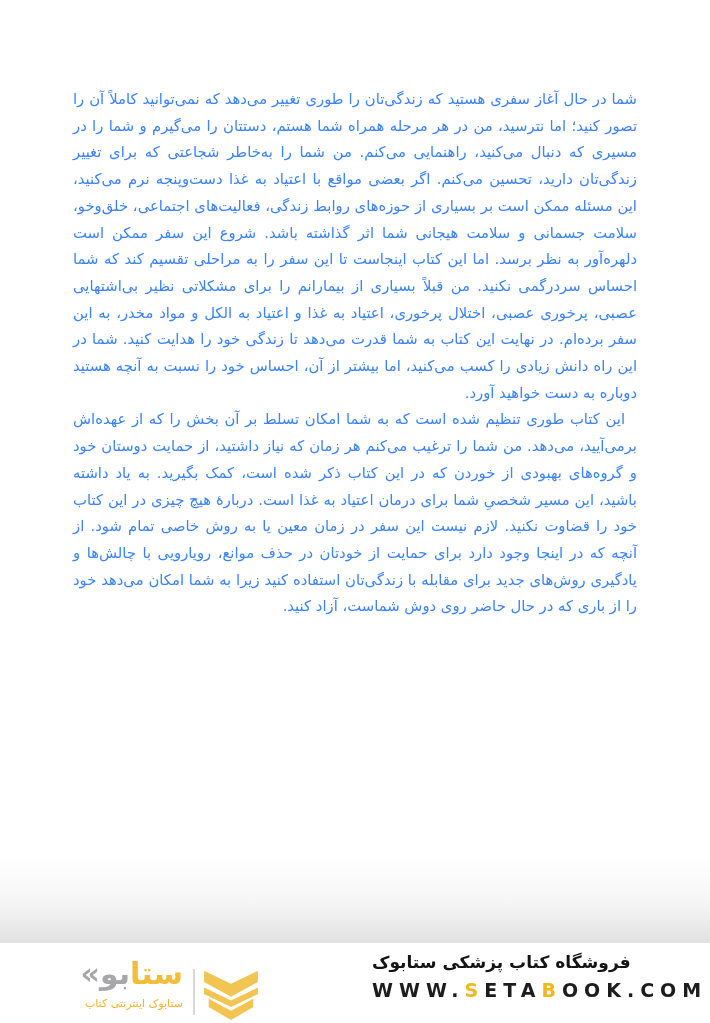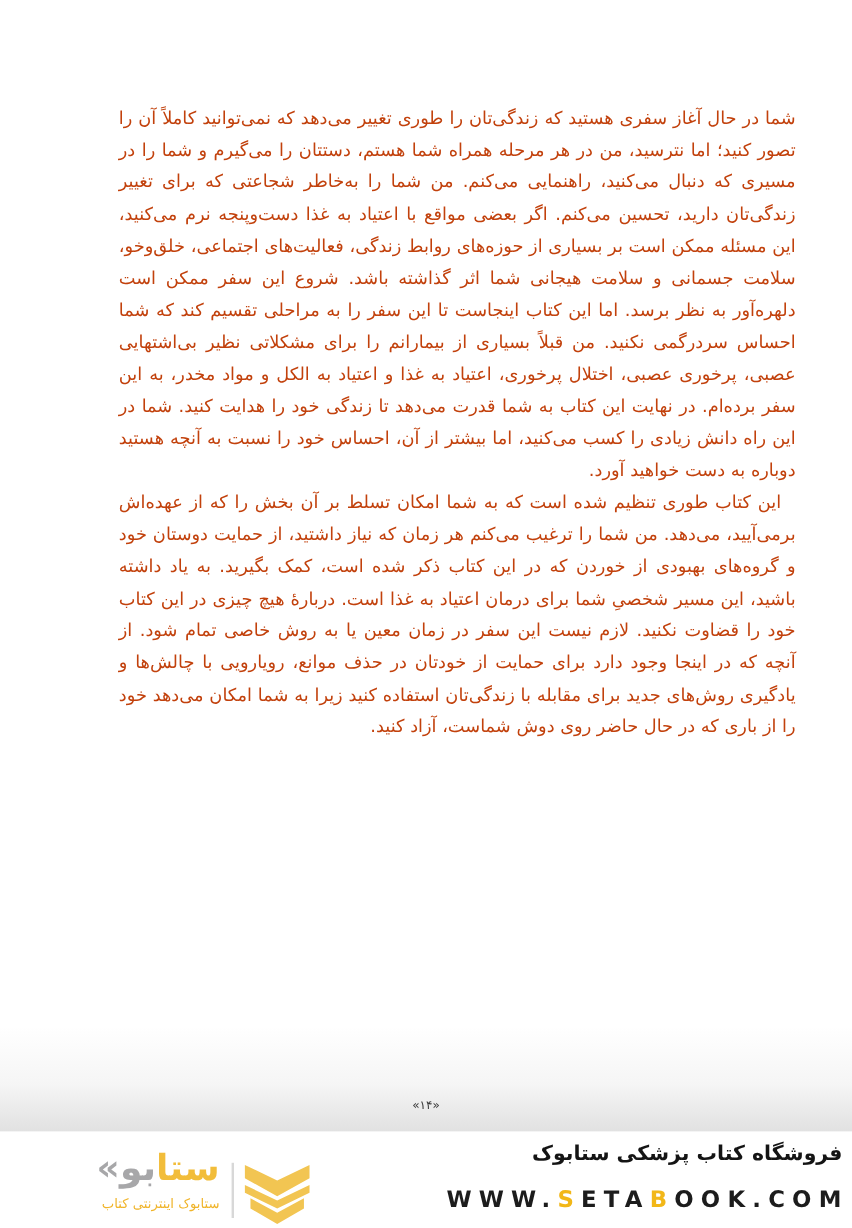--- a/index.html
+++ b/index.html
@@ -19,22 +19,21 @@
   
   .content {
     position: absolute;
     top: 86px;
     left: 73px;
     width: 564px;
     direction: rtl;
     text-align: justify;
     font-size: 14.8px;
     line-height: 26.7px;
-    color: #c2410c;
-    margin-left: 26px;
+    color: #3b82f6;
   }
   .content p {
     margin: 0;
     padding: 0;
   }
   .content p.indented {
     text-indent: 12px;
   }
 
   
@@ -70,31 +69,31 @@
     width: 710px;
     height: 80px;
     background: #ffffff;
   }
 
   .footer-right {
     position: absolute;
     right: 8px;
     top: 6px;
     width: 330px;
-    text-align: right;
+    text-align: left;
   }
   .store-title {
     direction: rtl;
     font-size: 17px;
     font-weight: bold;
     color: #141414;
     line-height: 26px;
   }
   .site-url {
-    margin-top: 14px;
+    margin-top: 4px;
     direction: ltr;
     font-size: 19px;
     font-weight: bold;
     letter-spacing: 6px;
     color: #1c1c1c;
     white-space: nowrap;
   }
   .site-url .yl { color: #F2B718; }
 
   
@@ -147,21 +146,20 @@
 
 <div class="sheet">
 
   <div class="content">
     <p>شما در حال آغاز سفری هستید که زندگی‌تان را طوری تغییر می‌دهد که نمی‌توانید کاملاً آن را تصور کنید؛ اما نترسید، من در هر مرحله همراه شما هستم، دستتان را می‌گیرم و شما را در مسیری که دنبال می‌کنید، راهنمایی می‌کنم. من شما را به‌خاطر شجاعتی که برای تغییر زندگی‌تان دارید، تحسین می‌کنم. اگر بعضی مواقع با اعتیاد به غذا دست‌وپنجه نرم می‌کنید، این مسئله ممکن است بر بسیاری از حوزه‌های روابط زندگی، فعالیت‌های اجتماعی، خلق‌وخو، سلامت جسمانی و سلامت هیجانی شما اثر گذاشته باشد. شروع این سفر ممکن است دلهره‌آور به نظر برسد. اما این کتاب اینجاست تا این سفر را به مراحلی تقسیم کند که شما احساس سردرگمی نکنید. من قبلاً بسیاری از بیمارانم را برای مشکلاتی نظیر بی‌اشتهایی عصبی، پرخوری عصبی، اختلال پرخوری، اعتیاد به غذا و اعتیاد به الکل و مواد مخدر، به این سفر برده‌ام. در نهایت این کتاب به شما قدرت می‌دهد تا زندگی خود را هدایت کنید. شما در این راه دانش زیادی را کسب می‌کنید، اما بیشتر از آن، احساس خود را نسبت به آنچه هستید دوباره به دست خواهید آورد.</p>
     <p class="indented">این کتاب طوری تنظیم شده است که به شما امکان تسلط بر آن بخش را که از عهده‌اش برمی‌آیید، می‌دهد. من شما را ترغیب می‌کنم هر زمان که نیاز داشتید، از حمایت دوستان خود و گروه‌های بهبودی از خوردن که در این کتاب ذکر شده است، کمک بگیرید. به یاد داشته باشید، این مسیر شخصیِ شما برای درمان اعتیاد به غذا است. دربارهٔ هیچ چیزی در این کتاب خود را قضاوت نکنید. لازم نیست این سفر در زمان معین یا به روش خاصی تمام شود. از آنچه که در اینجا وجود دارد برای حمایت از خودتان در حذف موانع، رویارویی با چالش‌ها و یادگیری روش‌های جدید برای مقابله با زندگی‌تان استفاده کنید زیرا به شما امکان می‌دهد خود را از باری که در حال حاضر روی دوش شماست، آزاد کنید.</p>
   </div>
 
   <div class="page-shadow"></div>
 
-  <div class="page-number">«۱۴»</div>
 
   <div class="footer">
 
     <div class="footer-right">
       <div class="store-title">فروشگاه کتاب پزشکی ستابوک</div>
       <div class="site-url"><span>WWW.</span><span class="yl">S</span><span>ETA</span><span class="yl">B</span><span>OOK</span><span>.COM</span></div>
     </div>
 
     <div class="logo-block">
       <svg class="logo-emblem" viewBox="0 0 60 56" xmlns="http://www.w3.org/2000/svg">

